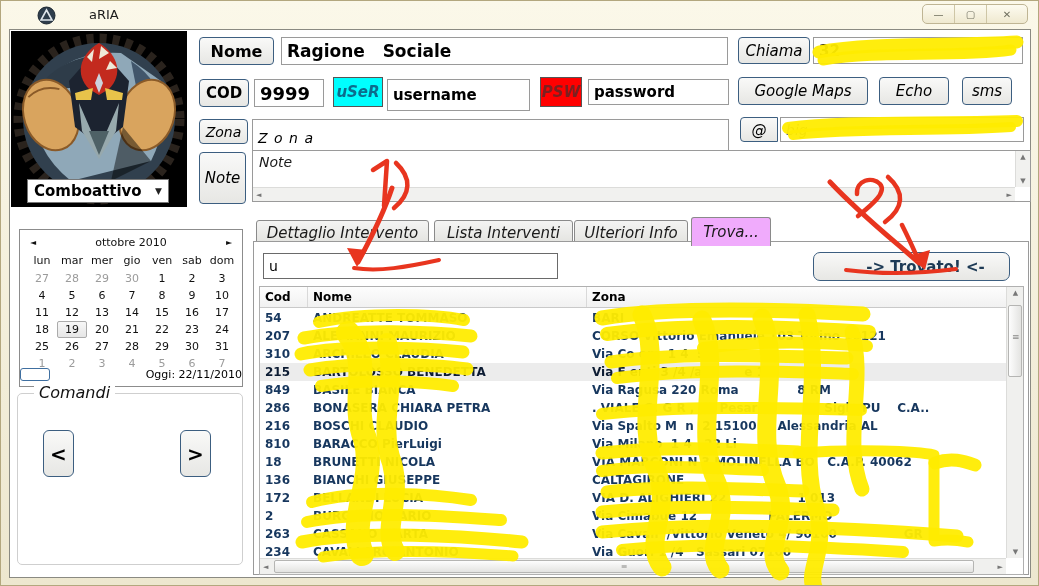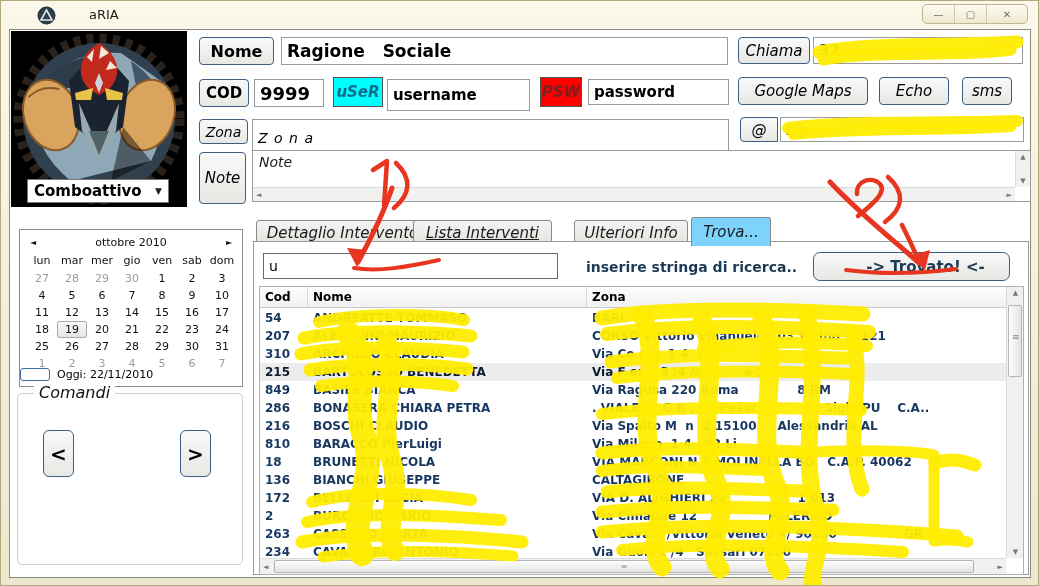--- a/index.html
+++ b/index.html
@@ -40,21 +40,21 @@
   .cal-nav .cal-title{flex:1;text-align:center;color:#111;}
   .cal-arrow{font-size:8px;color:#111;width:14px;text-align:center;}
   .cal-days{position:absolute;top:24px;left:7px;right:3px;display:flex;}
   .cal-days span{width:30px;text-align:center;color:#111;}
   .cal-grid{position:absolute;top:40px;left:7px;right:3px;display:flex;flex-wrap:wrap;}
   .cal-cell{width:30px;height:17px;line-height:17px;text-align:center;color:#111;}
   .cal-cell.muted{color:#9b9b9b;}
   .cal-cell.sel{background:linear-gradient(#f7f7f7,#e6e6e6);
     border:1px solid #ababab;border-radius:2px;line-height:15px;}
   .cal-footer{position:absolute;bottom:5px;left:0;right:0;display:flex;
-    align-items:center;justify-content:flex-start;gap:7px;}
+    align-items:center;justify-content:space-between;gap:7px;}
   .oggi-box{width:30px;height:13px;border:1px solid #3F6FA0;border-radius:3px;background:#fff;}
   
   .comandi{position:absolute;left:7px;top:363px;width:226px;height:172px;
     border:1px solid #cfcfcf;border-radius:5px;}
   .comandi-legend{position:absolute;left:16px;top:-11px;background:#fff;padding:0 5px;
     font-style:italic;font-size:16px;color:#111;}
   .cmd-btn{width:31px;height:47px;font-size:20px;font-weight:bold;border-radius:6px;}
   
   .notearea{position:absolute;left:242px;top:120px;width:779px;height:52px;
     background:#fff;border:1px solid #9a9a9a;}
@@ -64,21 +64,21 @@
     align-items:center;justify-content:space-between;padding:0 3px;}
   .note-vscroll{position:absolute;right:0;top:0;bottom:14px;width:15px;
     background:#f1f1ef;border-left:1px solid #dcdcda;display:flex;flex-direction:column;
     align-items:center;justify-content:space-between;padding:2px 0;}
   .sarrow{font-size:7px;color:#777;}
   
   .tab{position:absolute;top:190px;height:25px;display:flex;align-items:center;
     justify-content:center;font-style:italic;font-size:15px;color:#1a1a1a;
     background:linear-gradient(#f4f4f3,#e3e3df);border:1px solid #8a8a8a;
     border-radius:3px 3px 0 0;}
-  .tab.active{top:187px;height:29px;background:#7dd3fc;border-bottom:none;z-index:3;}
+  .tab.active{top:187px;height:29px;background:#f0abfc;border-bottom:none;z-index:3;}
   .panel{position:absolute;left:243px;top:211px;width:776px;height:334px;
     background:#fff;border:1px solid #9a9a9a;}
   .search-label{position:absolute;left:576px;top:229px;font-weight:bold;
     font-size:14px;color:#1d3a55;}
   .trovato{font-weight:bold;font-size:15px;color:#1d3a55;border-radius:7px;padding-left:28px;}
   
   .table{position:absolute;left:249px;top:256px;width:765px;height:289px;
     border:1px solid #b0b0b0;background:#fff;}
   .thead{position:absolute;left:0;top:0;right:17px;height:21px;
     background:linear-gradient(#fdfdfd,#f1f1f1);border-bottom:1px solid #c9c9c9;
@@ -260,28 +260,27 @@
         <span class="sarrow">▲</span>
         <span class="sarrow">▼</span>
       </div>
       <div class="note-hscroll">
         <span class="sarrow">◄</span>
         <span class="sarrow">►</span>
       </div>
     </div>
 
     <div class="tab" style="left:246px;width:173px;">Dettaglio Intervento</div>
-    <div class="tab" style="left:403px;width:139px;text-decoration:underline;">Lista Interventi</div>
+    <div class="tab" style="left:424px;width:139px;">Lista Interventi</div>
     <div class="tab" style="left:564px;width:114px;">Ulteriori Info</div>
     <div class="tab active" style="left:681px;width:80px;">Trova...</div>
 
     <div class="panel"></div>
 
     <div class="inp" style="left:253px;top:223px;width:295px;height:26px;font-size:14px;border-color:#6a6a6a;z-index:4;">u</div>
-    <span class="search-label" style="z-index:4;">inserire stringa di ricerca..</span>
     <div class="btn trovato" style="left:803px;top:222px;width:197px;height:29px;z-index:4;">-&gt; Trovato! &lt;-</div>
 
     <div class="table">
       <div class="thead">
         <span class="th c-cod">Cod</span>
         <span class="th c-nome">Nome</span>
         <span class="th c-zona" style="border-right:none;">Zona</span>
       </div>
       <div class="tbody">
           <div class="tr">

